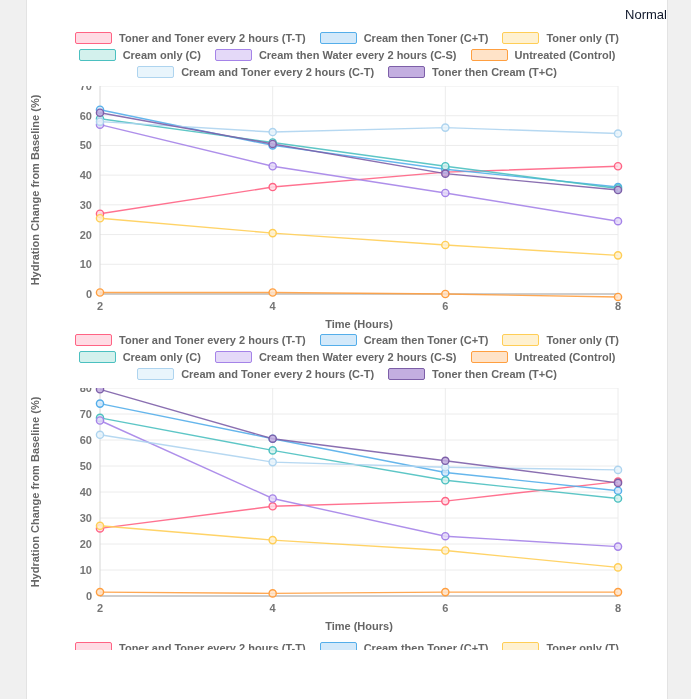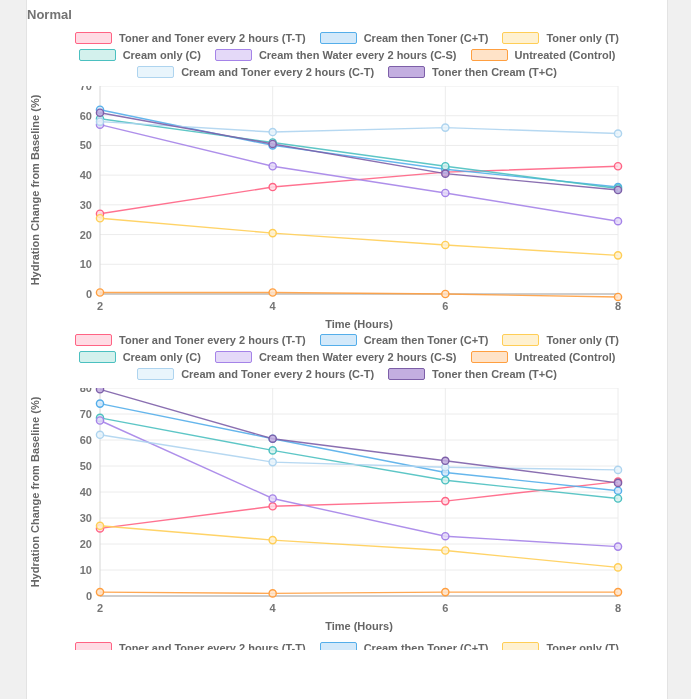--- a/index.html
+++ b/index.html
@@ -5,21 +5,21 @@
   * { margin:0; padding:0; box-sizing:border-box; }
   html,body { width:691px; height:699px; overflow:hidden;
     background:#f0f0f0; font-family:"Liberation Sans", sans-serif; }
   .card {
     position:absolute; left:26px; top:0; width:642px; height:710px;
     background:#ffffff; border:1px solid #e3e3e3; border-top:none;
     padding-top:7px;
   }
   .chart-block { width:100%; }
   .chart-title {
-    text-align:left; font-size:13px; font-weight:bold; color:#737373;
+    text-align:right; font-size:13px; font-weight:normal; color:#0f172a;
     margin-bottom:10px;
   }
   .legend { display:flex; flex-direction:column; gap:5px; margin-bottom:8px; }
   .legend-row { display:flex; justify-content:center; gap:14px; }
   .legend-item { display:flex; align-items:center; gap:7px; cursor:pointer; }
   .legend-swatch {
     width:37px; height:12px; border-radius:2px; border:1px solid;
     flex:0 0 auto;
   }
   .legend-label { font-size:11px; font-weight:bold; color:#666; white-space:nowrap; }

